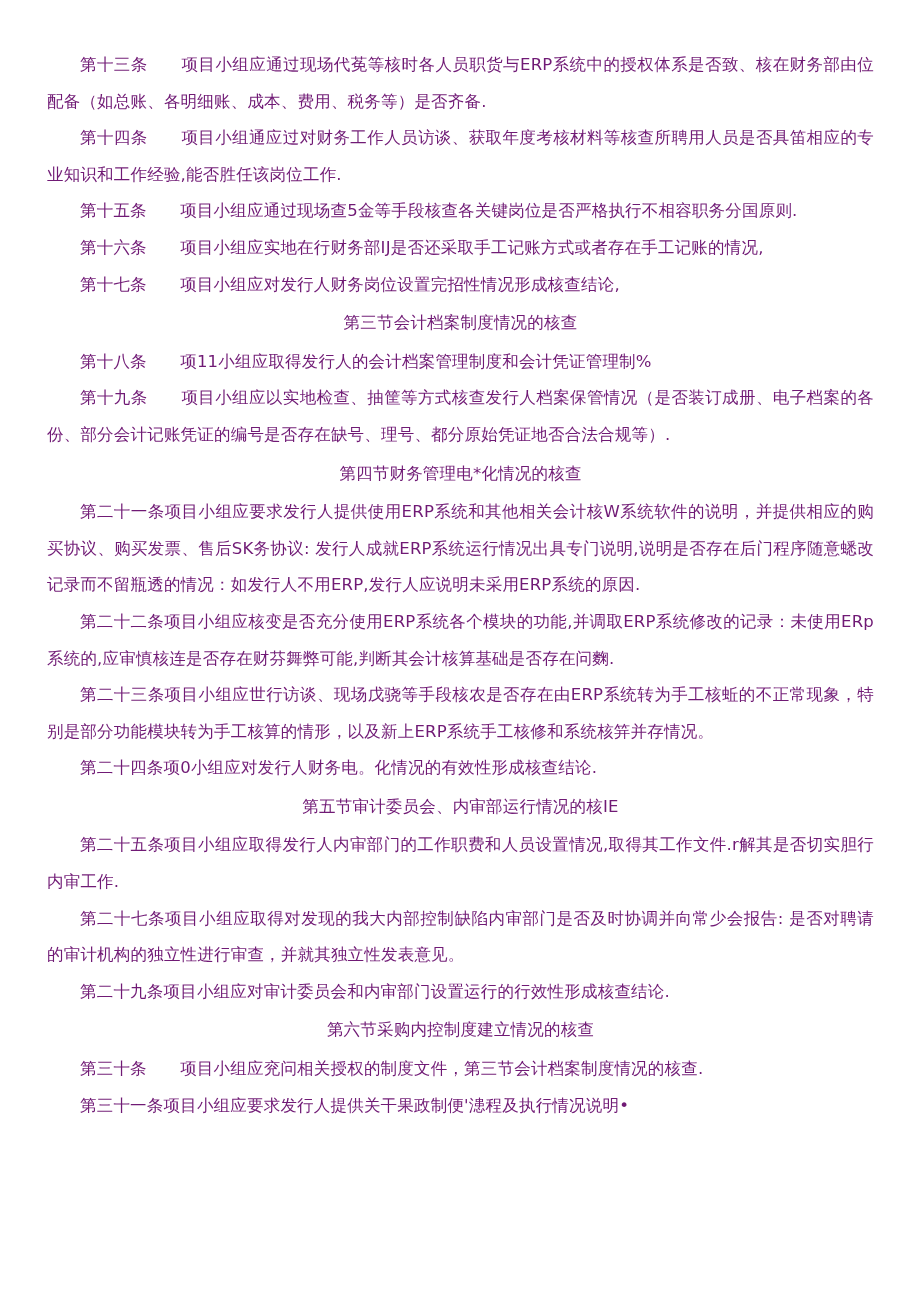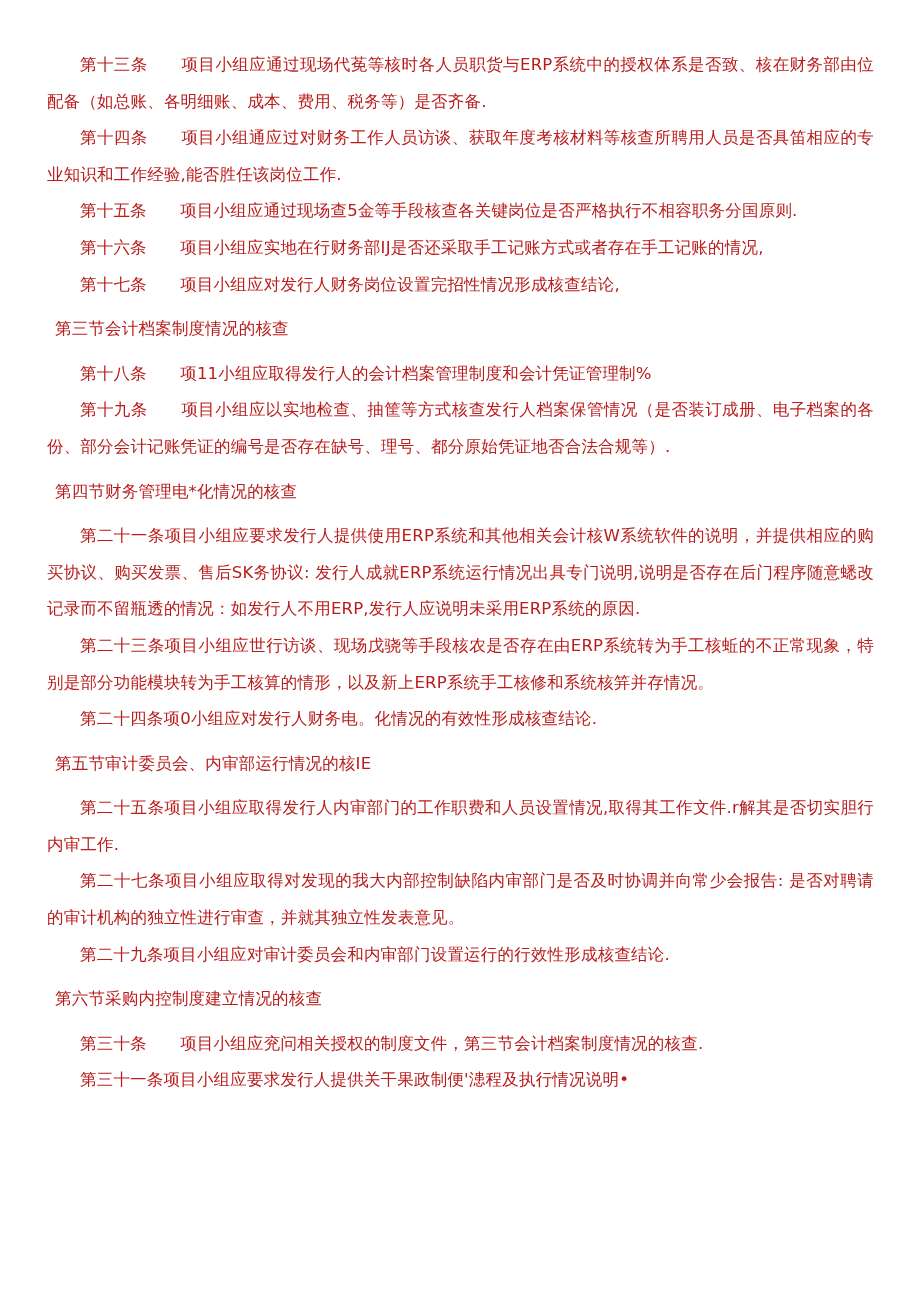--- a/index.html
+++ b/index.html
@@ -26,40 +26,41 @@
     line-height: 36.6px;
     color: #1b1b1b;
     text-align: justify;
     letter-spacing: 0.2px;
   }
   .para {
     margin: 0;
     text-indent: 2em;
   }
   .heading {
-    margin: 8px;
+    margin: 2px;
     text-indent: 0;
-    text-align: left;
+    text-align: center;
   }
 </style>
 </head>
 <body style="background: rgb(255, 255, 255);">
 
 <div class="page">
-  <div class="doc" id="doc-body" style="color: #b91c1c;">
+  <div class="doc" id="doc-body" style="color: #701a75;">
       <p class="para">第十三条　　项目小组应通过现场代莬等核时各人员职货与ERP系统中的授权体系是否致、核在财务部由位配备（如总账、各明细账、成本、费用、税务等）是否齐备.</p>
       <p class="para">第十四条　　项目小组通应过对财务工作人员访谈、获取年度考核材料等核查所聘用人员是否具笛相应的专业知识和工作经验,能否胜任该岗位工作.</p>
       <p class="para">第十五条　　项目小组应通过现场查5金等手段核查各关键岗位是否严格执行不相容职务分国原则.</p>
       <p class="para">第十六条　　项目小组应实地在行财务部IJ是否还采取手工记账方式或者存在手工记账的情况,</p>
       <p class="para">第十七条　　项目小组应对发行人财务岗位设置完招性情况形成核查结论,</p>
       <p class="heading">第三节会计档案制度情况的核查</p>
       <p class="para">第十八条　　项11小组应取得发行人的会计档案管理制度和会计凭证管理制%</p>
       <p class="para">第十九条　　项目小组应以实地检查、抽筐等方式核查发行人档案保管情况（是否装订成册、电子档案的各份、部分会计记账凭证的编号是否存在缺号、理号、都分原始凭证地否合法合规等）.</p>
       <p class="heading">第四节财务管理电*化情况的核查</p>
       <p class="para">第二十一条项目小组应要求发行人提供使用ERP系统和其他相关会计核W系统软件的说明，并提供相应的购买协议、购买发票、售后SK务协议: 发行人成就ERP系统运行情况出具专门说明,说明是否存在后门程序随意蟋改记录而不留瓶透的情况：如发行人不用ERP,发行人应说明未采用ERP系统的原因.</p>
+      <p class="para">第二十二条项目小组应核变是否充分使用ERP系统各个模块的功能,并调取ERP系统修改的记录：未使用ERp系统的,应审慎核连是否存在财芬舞弊可能,判断其会计核算基础是否存在问麴.</p>
       <p class="para">第二十三条项目小组应世行访谈、现场戊骁等手段核农是否存在由ERP系统转为手工核蚯的不正常现象，特别是部分功能模块转为手工核算的情形，以及新上ERP系统手工核修和系统核笄并存情况。</p>
       <p class="para">第二十四条项0小组应对发行人财务电。化情况的有效性形成核查结论.</p>
       <p class="heading">第五节审计委员会、内审部运行情况的核IE</p>
       <p class="para">第二十五条项目小组应取得发行人内审部门的工作职费和人员设置情况,取得其工作文件.r解其是否切实胆行内审工作.</p>
       <p class="para">第二十七条项目小组应取得对发现的我大内部控制缺陷内审部门是否及时协调并向常少会报告: 是否对聘请的审计机构的独立性进行审查，并就其独立性发表意见。</p>
       <p class="para">第二十九条项目小组应对审计委员会和内审部门设置运行的行效性形成核查结论.</p>
       <p class="heading">第六节采购内控制度建立情况的核查</p>
       <p class="para">第三十条　　项目小组应兖问相关授权的制度文件，第三节会计档案制度情况的核查.</p>
       <p class="para">第三十一条项目小组应要求发行人提供关干果政制便'漶程及执行情况说明•</p>
     </div>

